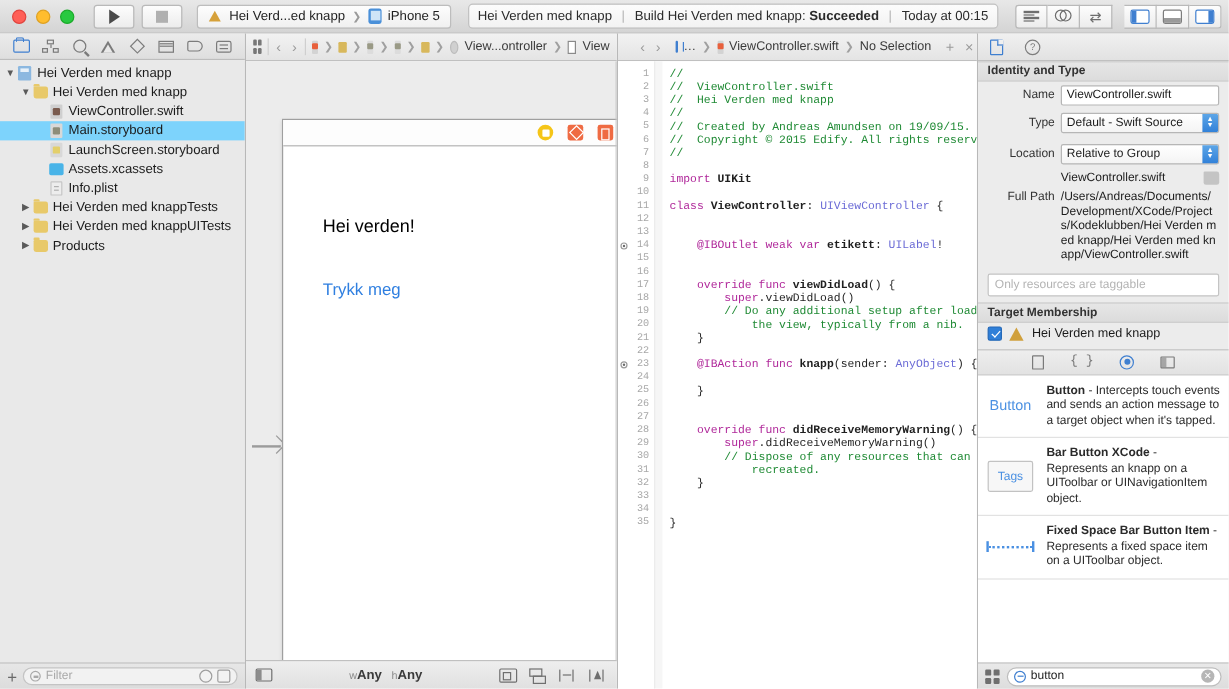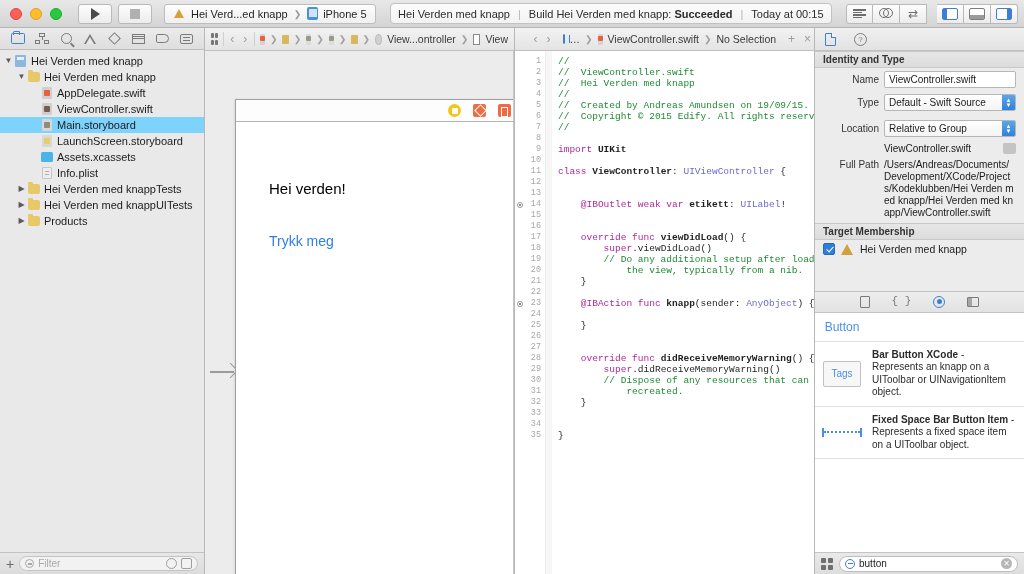--- a/index.html
+++ b/index.html
@@ -508,27 +508,20 @@
           <div class="row" style="padding-left: 16px;">
             <span class="tw">▼</span>
             <span class="ficon">
               <i class="fld-ic" style="display: block;"></i>
             </span>
             <span>Hei Verden med knapp</span>
           </div>
           <div class="row" style="padding-left: 29px;">
             <span class="tw none">▶</span>
             <span class="ficon">
-              <i class="swift-ic" style="display: block;"></i>
-            </span>
-            <span>AppDelegate.swift</span>
-          </div>
-          <div class="row" style="padding-left: 29px;">
-            <span class="tw none">▶</span>
-            <span class="ficon">
               <i class="swift-ic b" style="display: block;"></i>
             </span>
             <span>ViewController.swift</span>
           </div>
           <div class="row sel" style="padding-left: 29px;">
             <span class="tw none">▶</span>
             <span class="ficon">
               <i class="sb-ic" style="display: block;"></i>
             </span>
             <span>Main.storyboard</span>
@@ -625,20 +618,33 @@
               </span>
             <span class="cube-badge"></span>
             <span class="exit-badge"></span>
           </div>
           <div class="dev-label">Hei verden!</div>
           <div class="dev-button">Trykk meg</div>
         </div>
         <div class="canvas-rdivider"></div>
       </div>
 
+      <div class="ib-bottom">
+        <span class="docout-ic"></span>
+        <span class="sizeclass">
+          <span><small>w</small><b>Any</b></span>
+          <span><small>h</small><b>Any</b></span>
+        </span>
+        <span class="ib-tools">
+          <span class="tool-i t-embed"></span>
+          <span class="tool-i t-align"></span>
+          <span class="tool-i t-pin"></span>
+          <span class="tool-i t-res"></span>
+        </span>
+      </div>
     </div>
 
     <div class="edpane">
       <div class="ed-jump">
         <span class="rel-ic">
             <i></i>
             <i></i>
             <i></i>
             <i></i>
           </span>
@@ -734,20 +740,21 @@
         <div class="frow">
           <span class="flbl"></span>
           <span style="flex:1;font-size:10px;color:#1b1b1b">ViewController.swift</span>
           <span class="fold-btn"></span>
         </div>
         <div class="fpath-row">
           <span class="flbl">Full Path</span>
           <span class="fpath">/Users/Andreas/Documents/Development/XCode/Projects/Kodeklubben/Hei Verden med knapp/Hei Verden med knapp/ViewController.swift</span>
         </div>
 
+        <div class="odr-box">Only resources are taggable</div>
 
         <div class="sec-hdr">Target Membership</div>
         <div id="tm-list">
             <div class="tm-row">
               <span class="cbx on"></span>
               <span class="tgt-ic app"></span>
               <span>Hei Verden med knapp</span>
             </div>
           </div>
 
@@ -768,20 +775,21 @@
         <span class="lt">
             <span class="lmedia"></span>
           </span>
       </div>
 
       <div class="lib-list" id="lib-list">
           <div class="lib-item">
             <div class="lib-thumb">
               <span class="lth-btn">Button</span>
             </div>
+            <div class="lib-desc"><b>Button</b><span> - Intercepts touch events and sends an action message to a target object when it's tapped.</span></div>
           </div>
           <div class="lib-item">
             <div class="lib-thumb">
               <span class="lth-item">Tags</span>
             </div>
             <div class="lib-desc"><b>Bar Button XCode</b><span> - Represents an knapp on a UIToolbar or UINavigationItem object.</span></div>
           </div>
           <div class="lib-item">
             <div class="lib-thumb">
               <span class="lth-fixed"></span>

